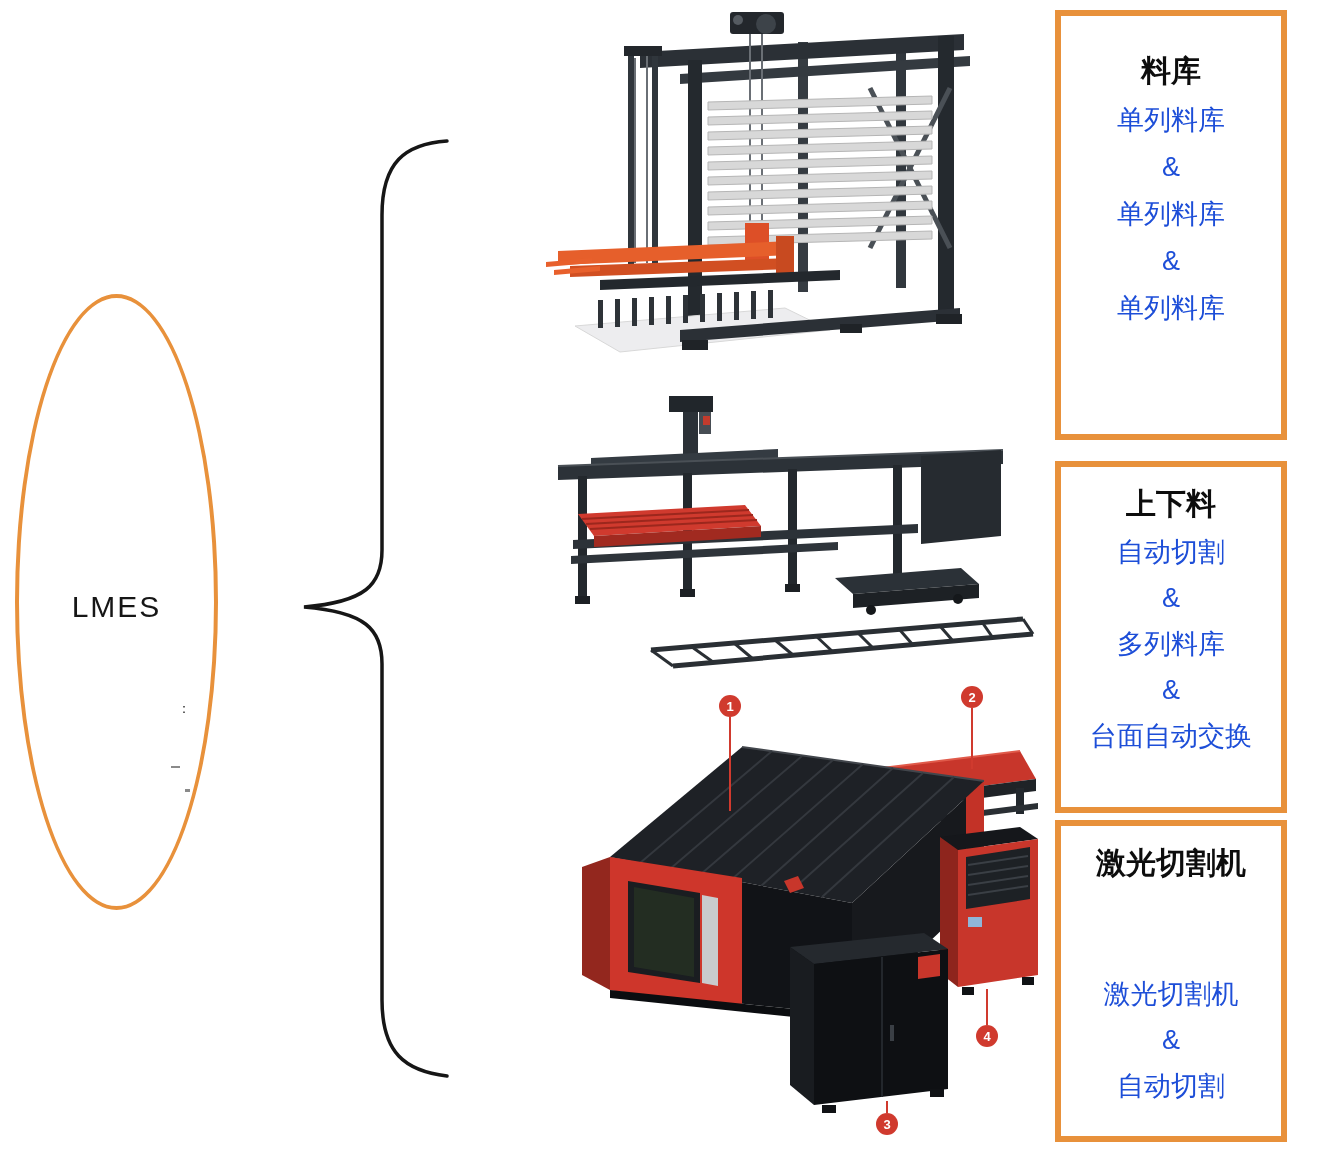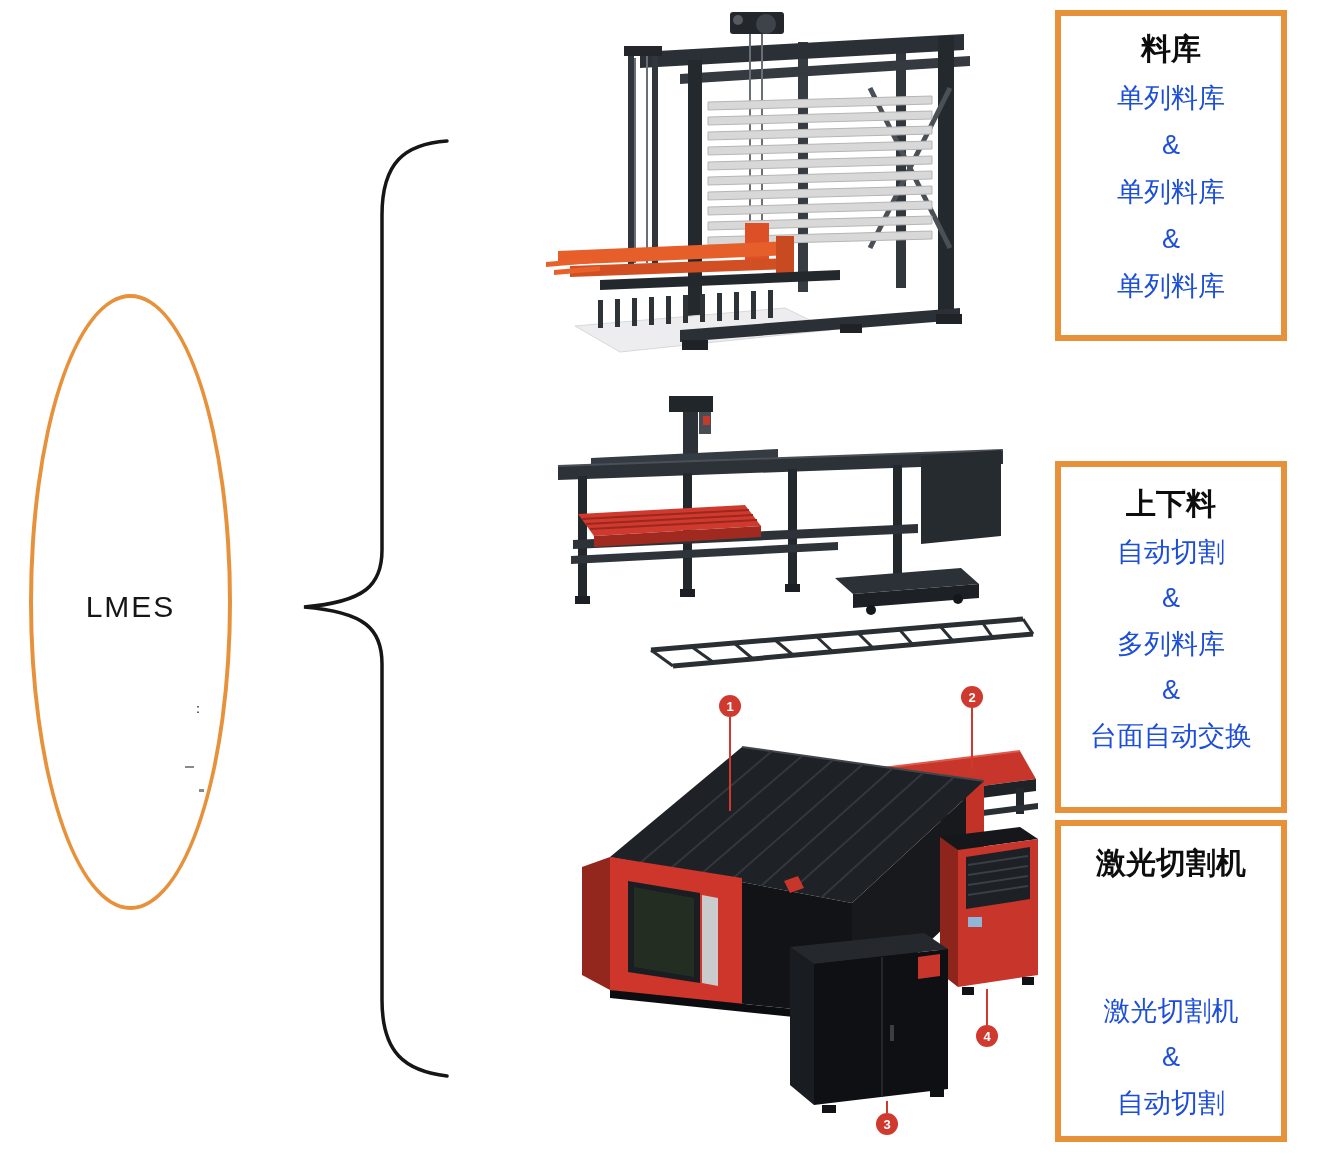--- a/index.html
+++ b/index.html
@@ -1,44 +1,44 @@
 <!DOCTYPE html>
 <html><head>
 <meta charset="utf-8">
 <style>
   * { margin:0; padding:0; box-sizing:border-box; }
   html,body { background:#fff; }
   body { font-family:"Liberation Sans","DejaVu Sans",sans-serif; color:#111; }
   .canvas { position:relative; width:1333px; height:1156px; background:#fff; overflow:hidden; }
 
   
-  .root-ellipse { position:absolute; left:29px; top:294px; width:203px; height:616px;
+  .root-ellipse { position:absolute; left:15px; top:294px; width:203px; height:616px;
                   border:4px solid #E8913B; border-radius:50%; }
   .root-label { position:absolute; left:0; right:0; top:292px; text-align:center;
                 font-size:30px; letter-spacing:2px; color:#161616; }
   .root-fragment { position:absolute; left:158px; top:402px; font-size:14px; color:#3a3a3a; }
   .stray-mark { position:absolute; background:#8a8a8a; }
   .stray-mark.m1 { left:152px; top:468px; width:9px; height:2px; }
   .stray-mark.m2 { left:166px; top:491px; width:5px; height:3px; }
 
   
   .brace { position:absolute; left:290px; top:130px; }
 
   
   .machine { position:absolute; }
   .machine-storage { left:540px; top:8px; }
   .machine-loading { left:533px; top:388px; }
   .machine-laser   { left:552px; top:685px; }
 
   
   .info-box { position:absolute; left:1055px; width:232px; border:6px solid #E8913B;
               background:#fff; display:flex; flex-direction:column; align-items:center; }
-  .info-box-1 { top:10px;  height:331px; padding:16px 6px 16px; gap:16px; }
+  .info-box-1 { top:10px;  height:430px; padding:38px 6px 16px; gap:16px; }
   .info-box-2 { top:425px; height:352px; padding:20px 6px 16px; gap:15px;margin-top:36px; }
-  .info-box-3 { top:820px; height:322px; padding:20px 6px 17px; gap:15px; }
+  .info-box-3 { top:820px; height:322px; padding:20px 6px 34px; gap:15px; }
   .box-title { font-size:30px; font-weight:bold; color:#0d0d0d; line-height:1.15; }
   .box-line  { font-size:27px; color:#1d4ed8; line-height:1.15; }
   .box-spacer { flex:1; }
 
   svg text.marker-num { font-size:13px; font-weight:bold; fill:#fff; text-anchor:middle; }
 </style>
 </head>
 <body>
 
 <div class="canvas">

